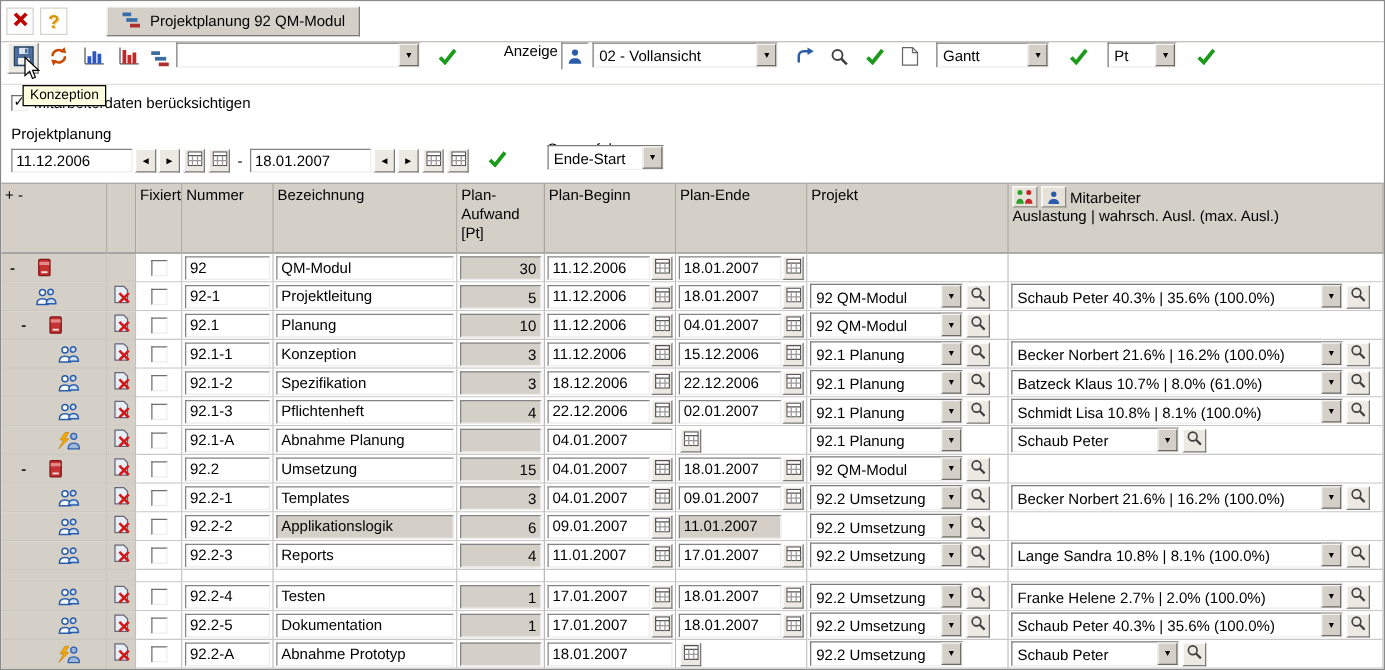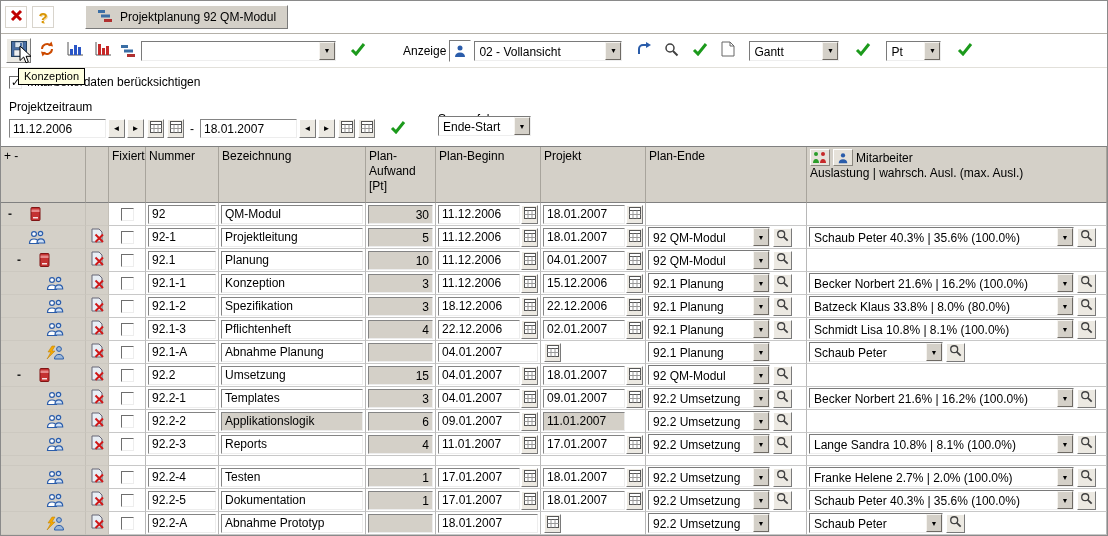--- a/index.html
+++ b/index.html
@@ -7,21 +7,21 @@
   body{font-family:"Liberation Sans",sans-serif;font-size:12px;color:#000}
   .app{width:1108px;height:536px;background:#fff;border:1px solid #8a8a8a;position:relative;overflow:hidden}
 
   
   .titlebar{height:33px;display:flex;align-items:center;padding:0 4px;gap:5px;border-bottom:1px solid #b4b0a8;background:#fff}
   .winbtn{width:22px;height:22px;display:inline-flex;align-items:center;justify-content:center;background:transparent;border:1px solid #d8d4cc}
   .helpglyph{color:#d89400;font-weight:bold;font-size:15px;text-shadow:1px 1px 0 #f2d9a0}
   .tab{display:inline-flex;align-items:center;gap:7px;height:24px;padding:0 11px;background:#d4d0c8;border:1px solid;border-color:#fff #7a7a7a #7a7a7a #fff;margin-left:26px}
 
   
-  .toolbar{height:34px;display:flex;align-items:center;padding-left:5px;gap:3px;border-bottom:1px solid #e2e0da;background:#fff}
+  .toolbar{height:34px;display:flex;padding-left:5px;gap:3px;border-bottom:1px solid #e2e0da;background:#fff}
   .icobtn{width:25px;height:25px;display:inline-flex;align-items:center;justify-content:center;border:1px solid transparent;background:transparent;flex:0 0 auto}
   .icobtn.raised{border-color:#fff #7a7a7a #7a7a7a #fff;background:#eceae4}
   .sunkbox{width:22px;height:22px;display:inline-flex;align-items:center;justify-content:center;border:1px solid;border-color:#7a7a7a #fff #fff #7a7a7a;background:#fff;flex:0 0 auto}
   .lbl{white-space:nowrap}
   .ml6{margin-left:6px}.ml8{margin-left:8px}.ml30{margin-left:30px}
 
   
   .combo{display:inline-flex;height:20px;background:#fff;border:1px solid;border-color:#7a7a7a #eee #eee #7a7a7a;flex:0 0 auto}
   .combo-text{flex:1;min-width:0;padding:3px 3px 0 4px;white-space:nowrap;overflow:hidden}
   .combo-btn{width:16px;background:#d4d0c8;border:1px solid;border-color:#f6f4f0 #6e6a64 #6e6a64 #f6f4f0;display:flex;align-items:center;justify-content:center}
@@ -251,21 +251,21 @@
   </div>
 
   <div class="tooltip">Konzeption</div>
   <div class="cursor">
     <svg width="13" height="19" viewBox="0 0 13 19">
         <polygon points="1,1 1,15.5 4.7,12 7,17.8 9.3,16.8 7.1,11.3 12,11.3" fill="#fff" stroke="#000"></polygon>
       </svg>
   </div>
 
   <div class="period">
-    <span class="plabel">Projektzeitraum</span>
+    <span class="plabel">Projektplanung</span>
     <div class="pctrl">
       <input class="field datein" value="11.12.2006" style="">
       <button class="btn3d navbtn">
           <span>◄</span>
         </button>
       <button class="btn3d navbtn">
           <span>►</span>
         </button>
       <button class="btn3d calbtn">
         <span><svg width="12" height="12" viewBox="0 0 12 12">
@@ -333,22 +333,22 @@
         <span>-</span>
       </div>
       <div class="th"></div>
       <div class="th">Fixiert</div>
       <div class="th">Nummer</div>
       <div class="th">Bezeichnung</div>
       <div class="th pre">Plan-
 Aufwand
 [Pt]</div>
       <div class="th">Plan-Beginn</div>
+      <div class="th">Plan-Ende</div>
       <div class="th">Projekt</div>
-      <div class="th">Plan-Ende</div>
       <div class="th">
         <div class="mit-line1">
           <span class="hbtn">
             <svg width="16" height="13" viewBox="0 0 16 13">
                 <circle cx="4" cy="3" r="2" fill="#2a9d2a"></circle>
                 <path d="M1 12c0-2.5 1.3-4 3-4s3 1.5 3 4z" fill="#2a9d2a"></path>
                 <circle cx="11" cy="3" r="2" fill="#c62828"></circle>
                 <path d="M8 12c0-2.5 1.3-4 3-4s3 1.5 3 4z" fill="#c62828"></path>
               </svg>
           </span>
@@ -757,21 +757,21 @@
       </div>
       <button class="btn3d lupe">
         <span><svg width="13" height="13" viewBox="0 0 15 15">
                   <circle cx="6" cy="6" r="4" fill="none" stroke="#404040" stroke-width="1.5"></circle>
                   <line x1="9" y1="9" x2="13.5" y2="13.5" stroke="#404040" stroke-width="2"></line>
                 </svg></span>
       </button>
     </div>
     <div class="td c-mit">
       <div class="combo">
-        <span class="combo-text">Batzeck Klaus 33.8% | 8.0% (80.0%)</span>
+        <span class="combo-text">Batzeck Klaus 10.7% | 8.0% (61.0%)</span>
         <span class="combo-btn">
                 <span class="arrow">▼</span>
               </span>
       </div>
       <button class="btn3d lupe">
         <span><svg width="13" height="13" viewBox="0 0 15 15">
                   <circle cx="6" cy="6" r="4" fill="none" stroke="#404040" stroke-width="1.5"></circle>
                   <line x1="9" y1="9" x2="13.5" y2="13.5" stroke="#404040" stroke-width="2"></line>
                 </svg></span>
       </button>

